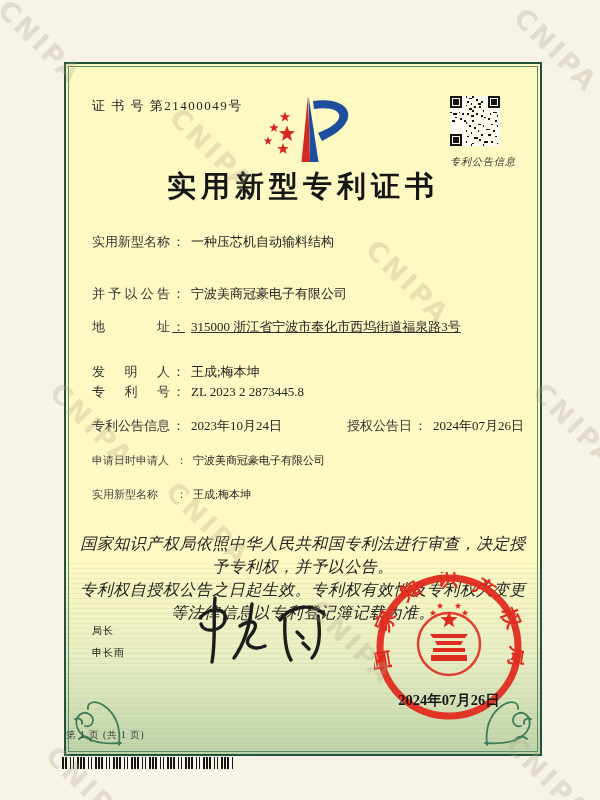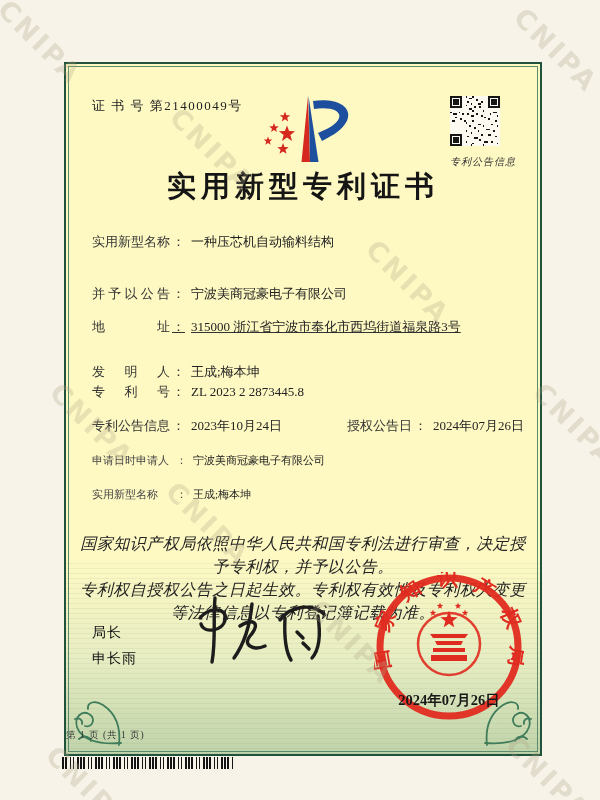--- a/index.html
+++ b/index.html
@@ -38,21 +38,21 @@
   .row .right .colon{margin:0 6px 0 2px;}
   .row.small{font-size:11px;color:#444;}
   .row.small .lbl{width:82px;text-align:left;text-align-last:auto;}
   .r1{top:169px;} .r2{top:221px;} .r3{top:254px;text-decoration:underline;} .r4{top:286px;margin-top:13px;}
   .r5{top:319px;} .r6{top:353px;} .r7{top:389px;} .r8{top:423px;}
 
   .statement{position:absolute;left:12px;right:12px;top:468px;text-align:center;
              font-size:16px;font-style:italic;line-height:23px;letter-spacing:0.5px;color:#222;z-index:2;}
 
   .director{position:absolute;left:26px;top:560px;z-index:2;
-            font-family:"Liberation Sans","DejaVu Sans",sans-serif;font-size:14px;color:#111;}
+            font-family:"Liberation Sans","DejaVu Sans",sans-serif;font-size:10px;color:#111;}
   .director div{margin-bottom:8px;letter-spacing:1px;}
 
   .signature{position:absolute;left:122px;top:524px;z-index:2;}
 
   .seal{position:absolute;left:308px;top:508px;z-index:3;}
 
   .footer{position:absolute;left:0;right:0;bottom:12px;text-align:left;
           font-size:9.5px;letter-spacing:1px;color:#333;z-index:2;}
 
   .flourish{position:absolute;bottom:3px;z-index:2;}

